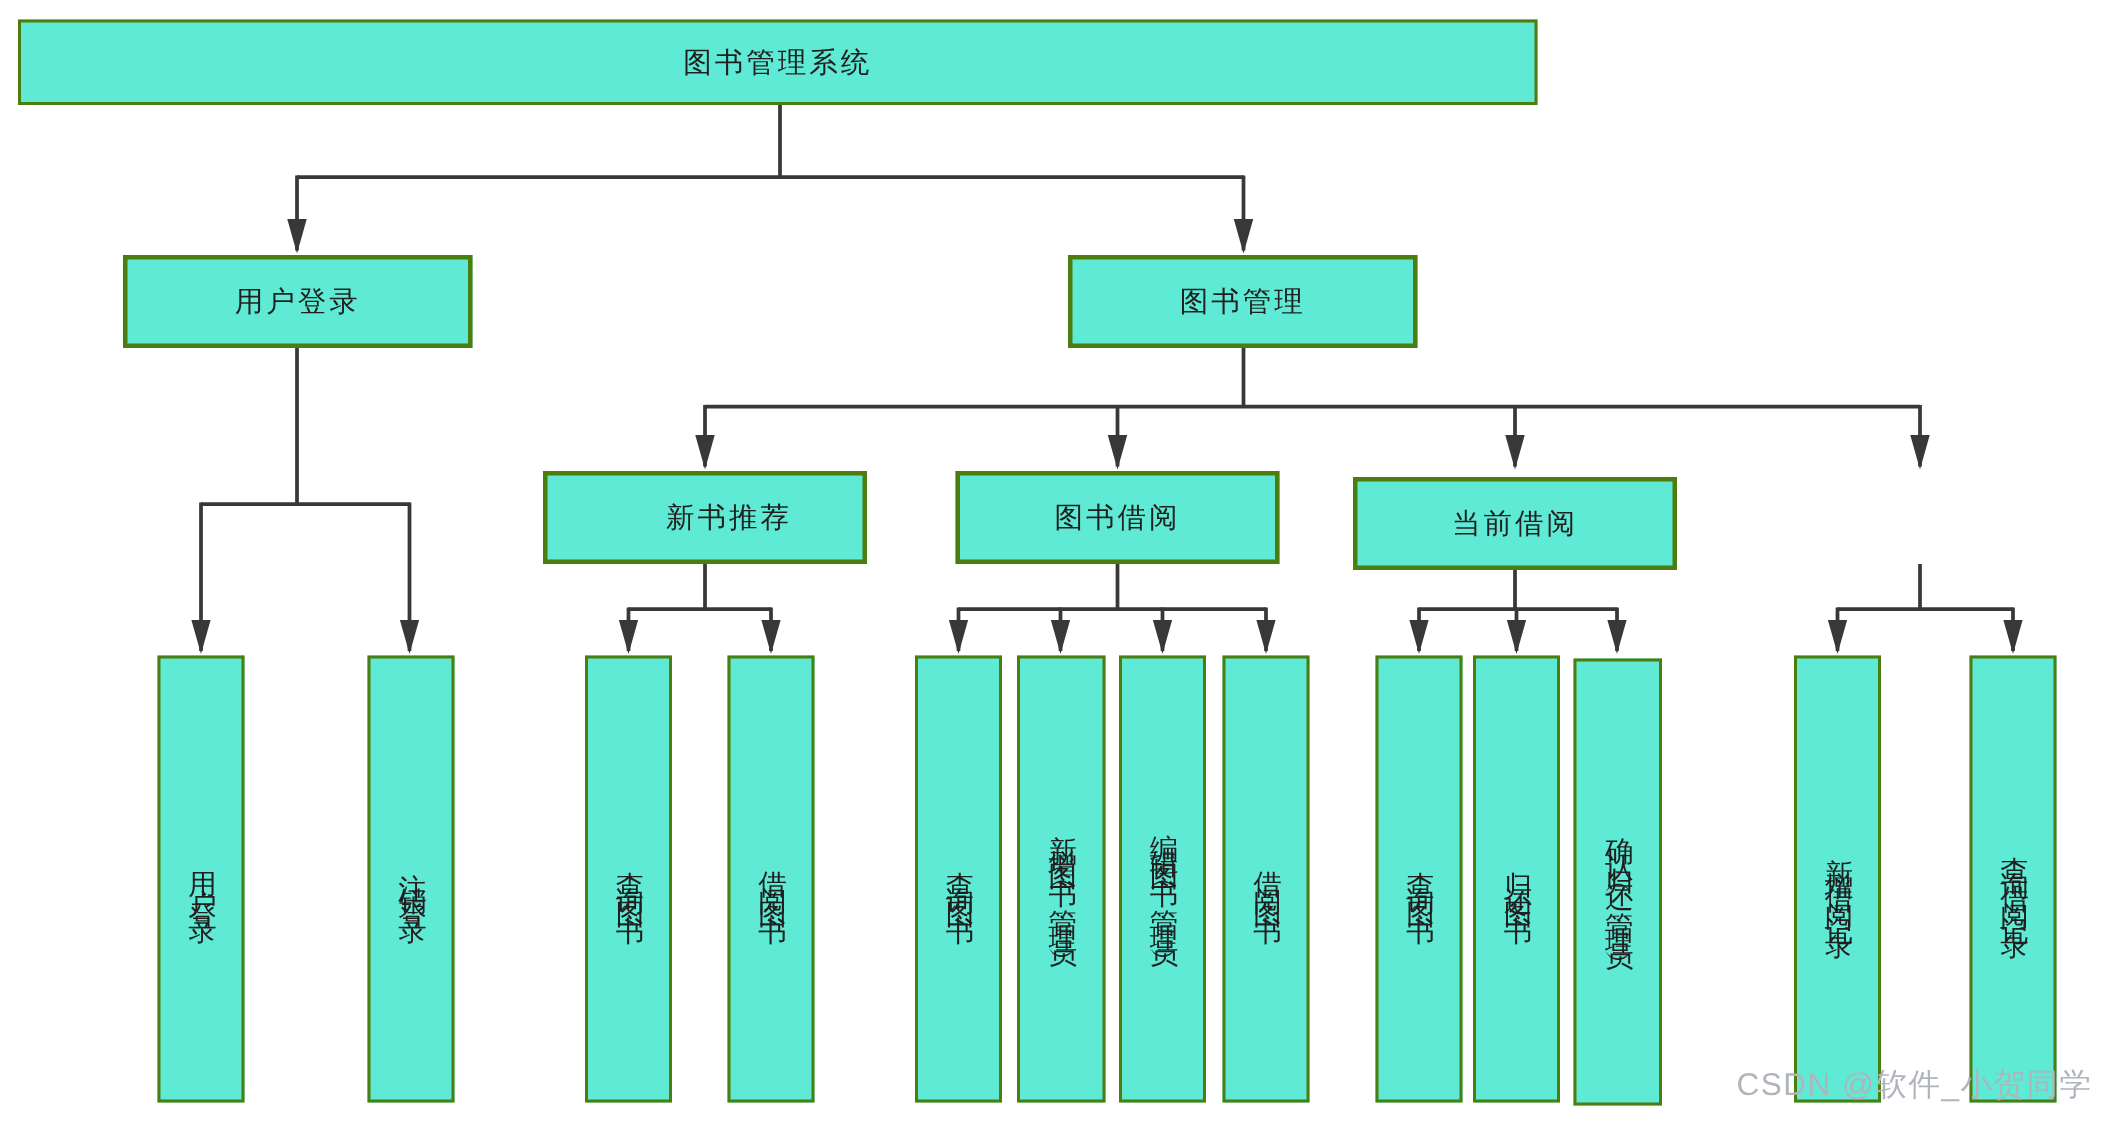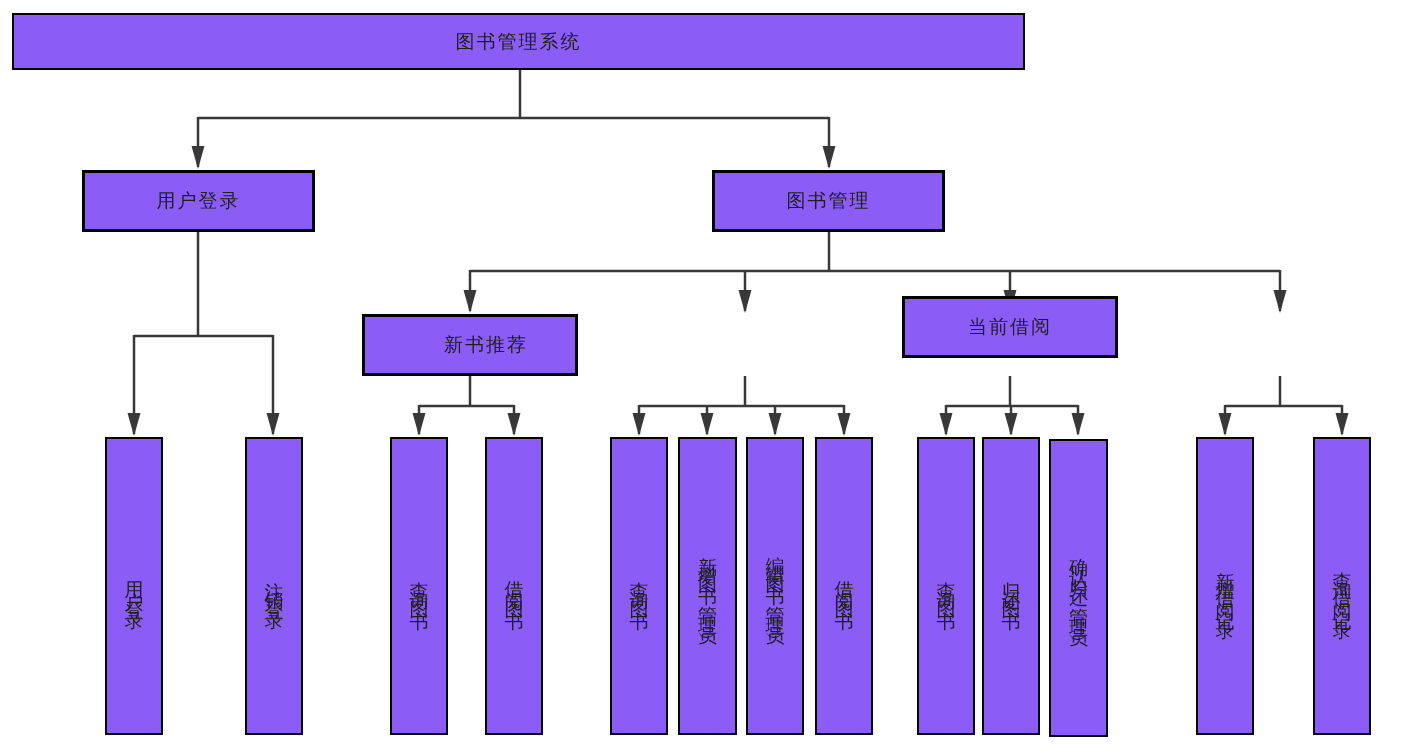--- a/index.html
+++ b/index.html
@@ -3,22 +3,22 @@
 <meta charset="utf-8">
 <style>
   html,body{margin:0;padding:0;background:#ffffff;}
   body{font-family:"Liberation Sans","DejaVu Sans",sans-serif;}
   #canvas{
     position:relative;width:1405px;height:747px;background:#ffffff;
     overflow:hidden;color:#1f1f1f;
   }
   #wires{position:absolute;left:0;top:0;z-index:1;}
   .box{
-    position:absolute;box-sizing:border-box;background:#8b5cf6;
-    border:2px solid #000000;display:flex;align-items:center;justify-content:center;
+    position:absolute;box-sizing:border-box;background:#5eead4;
+    border:2px solid #4d7c0f;display:flex;align-items:center;justify-content:center;
     z-index:2;
   }
   .thick{border-width:3px;}
   .hbox span{
     font-size:19px;letter-spacing:2px;color:#1f1f1f;white-space:nowrap;
   }
   .vbox span{
     writing-mode:vertical-rl;text-orientation:mixed;
     font-size:19px;letter-spacing:10px;line-height:1.15;color:#1f1f1f;
     white-space:nowrap;
@@ -104,21 +104,24 @@
   <div class="box hbox thick" style="left:82px;top:170px;width:233px;height:62px;">
     <span>用户登录</span>
   </div>
   <div class="box hbox thick" style="left:712px;top:170px;width:233px;height:62px;">
     <span>图书管理</span>
   </div>
 
   <div class="box hbox thick" style="left:362px;top:314px;width:216px;height:62px;padding-left:32px;">
     <span>新书推荐</span>
   </div>
-  <div class="box hbox thick" style="left:902px;top:296px;width:216px;height:62px;">
+  <div class="box hbox thick" style="left:637px;top:314px;width:216px;height:62px;">
+    <span>图书借阅</span>
+  </div>
+  <div class="box hbox thick" style="left:902px;top:318px;width:216px;height:62px;">
     <span>当前借阅</span>
   </div>
 
   <div class="box vbox" style="left:105px;top:437px;width:58px;height:298px;">
     <span>用户登录</span>
   </div>
   <div class="box vbox" style="left:245px;top:437px;width:58px;height:298px;">
     <span>注销登录</span>
   </div>
 
@@ -152,14 +155,15 @@
     <span>确认归还（管理员）</span>
   </div>
 
   <div class="box vbox" style="left:1196px;top:437px;width:58px;height:298px;">
     <span>新增借阅记录</span>
   </div>
   <div class="box vbox" style="left:1313px;top:437px;width:58px;height:298px;">
     <span>查询借阅记录</span>
   </div>
 
+  <div class="watermark">CSDN @软件_小贺同学</div>
 
 </div>
 
 </body></html>

